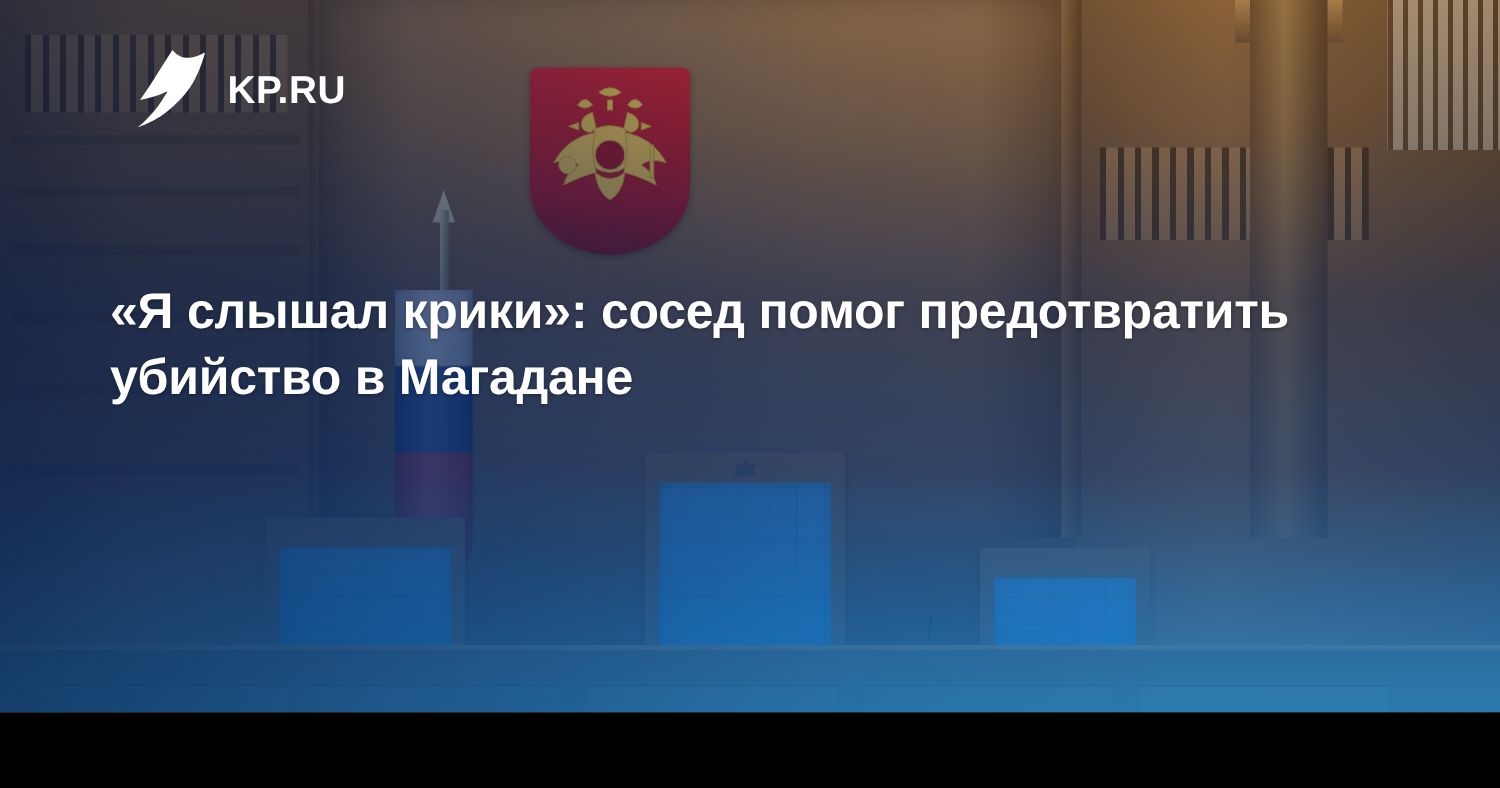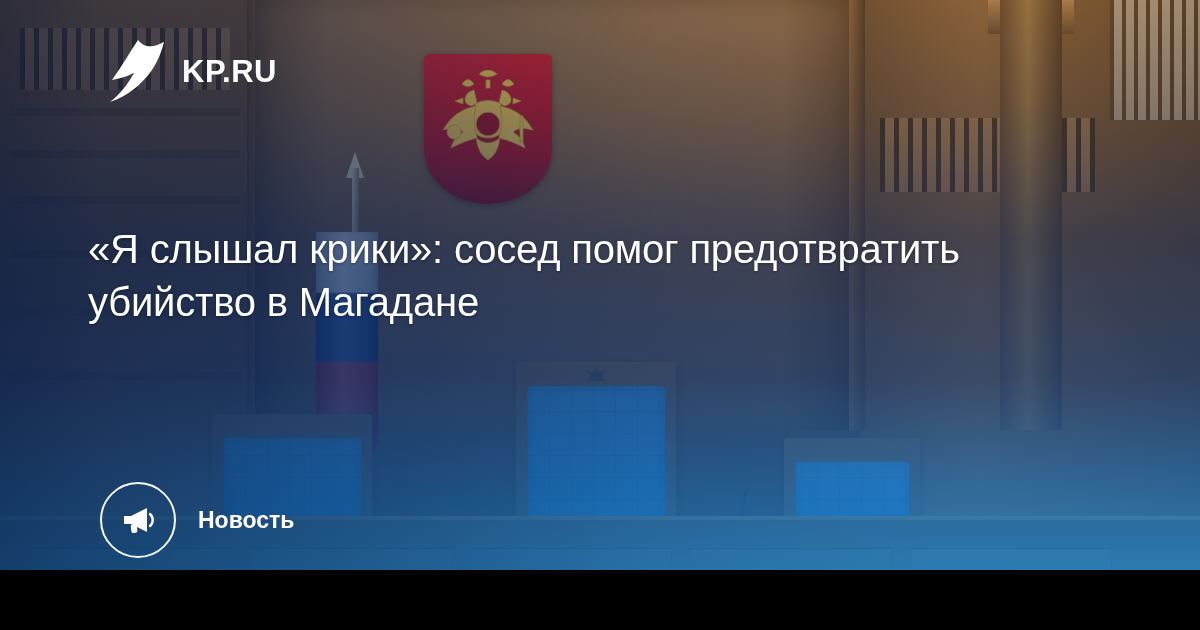--- a/index.html
+++ b/index.html
@@ -264,21 +264,21 @@
     letter-spacing: 0.5px;
     line-height: 1;
   }
 
   .headline {
     position: absolute;
     left: 88px; top: 196px;
     width: 950px;
     color: #ffffff;
     font-size: 40px;
-    font-weight: 400;
+    font-weight: 700;
     line-height: 1.33;
     letter-spacing: -0.2px;
     text-shadow: 0 1px 3px rgba(0,0,0,0.35);
   }
 
   .badge-row {
     position: absolute;
     left: 100px; top: 482px;
     display: flex;
     align-items: center;
@@ -396,24 +396,14 @@
 
   <div class="logo-wrap">
     <svg class="logo-mark" viewBox="0 0 56 62">
       <path d="M30 0 C22 12 14 26 4 40 C14 38 20 36 26 33 C20 44 12 54 2 62 C20 56 34 44 44 30 C50 21 54 10 56 2 C48 6 38 10 30 0 Z" fill="#ffffff"></path>
     </svg>
     <div class="logo-text">KP.RU</div>
   </div>
 
   <h1 class="headline">«Я слышал крики»: сосед помог предотвратить убийство в Магадане</h1>
 
-  <div class="badge-row">
-    <div class="badge-circle">
-      <svg width="34" height="30" viewBox="0 0 34 30">
-        <path d="M3 11 h7 L26 3 v24 L10 19 H3 z" fill="#ffffff"></path>
-        <rect x="10" y="19" width="6" height="9" rx="2" fill="#ffffff" transform="rotate(-8 13 23)"></rect>
-        <path d="M29 9 a8 8 0 0 1 0 12" stroke="#ffffff" stroke-width="2.4" fill="none" stroke-linecap="round"></path>
-      </svg>
-    </div>
-    <div class="badge-label">Новость</div>
-  </div>
 
 </div>
 
 </body></html>

